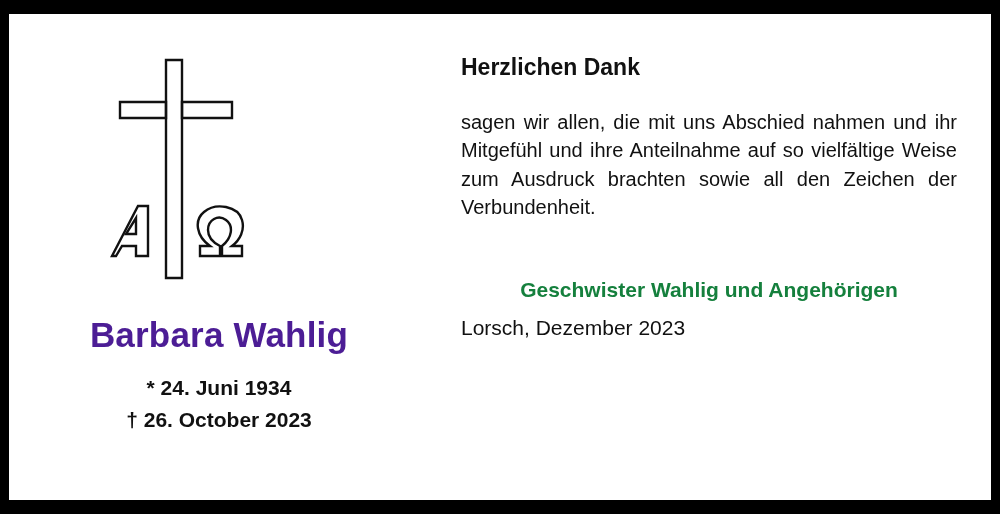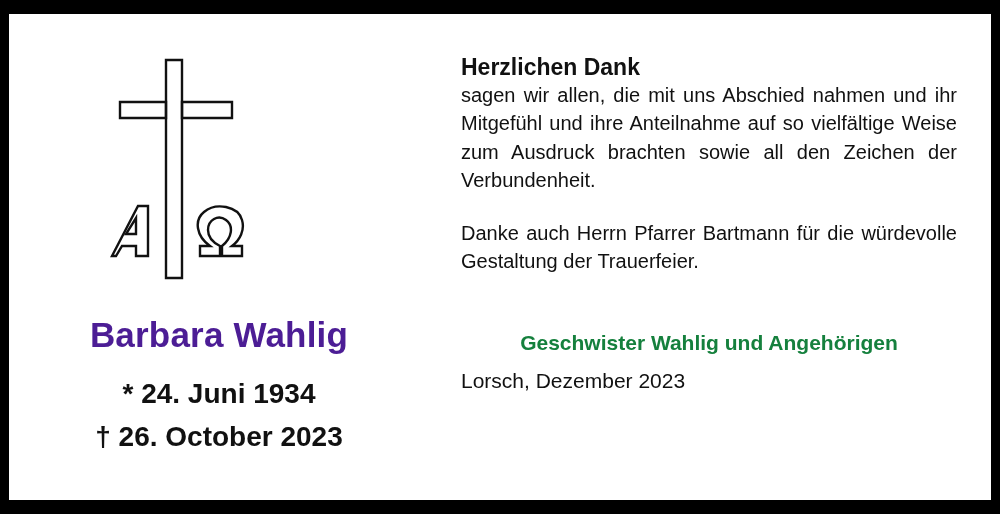--- a/index.html
+++ b/index.html
@@ -76,36 +76,37 @@
     letter-spacing: 0.2px;
     color: #4c1d95;
     text-align: center;
     line-height: 1.1;
   }
   .dates {
     margin-top: 17px;
     text-align: center;
   }
   .date-line {
-    font-size: 28px;
+    font-size: 21px;
     font-weight: bold;
     color: #111111;
     line-height: 1.55;
     white-space: nowrap;
   }
   .right-col {
     width: 562px;
     box-sizing: border-box;
     padding: 40px 34px 0 32px;
     position: relative;
   }
   .headline {
     font-size: 23px;
     font-weight: bold;
     color: #111111;
+    margin-bottom: 27px;
   }
   .para {
     font-size: 20px;
     line-height: 1.42;
     color: #111111;
     text-align: justify;
     margin-bottom: 24px;
   }
   .para.last {
     margin-bottom: 0;
@@ -162,21 +163,20 @@
       </div>
 
     </div>
 
     <div class="right-col">
 
       <div class="headline">Herzlichen Dank</div>
 
       <div class="para">sagen wir allen, die mit uns Abschied nahmen und ihr Mitgefühl und ihre Anteilnahme auf so vielfältige Weise zum Ausdruck brachten sowie all den Zeichen der Verbundenheit.</div>
 
-      <div class="para last">Danke auch Herrn Pfarrer Bartmann für die würdevolle Gestaltung der Trauerfeier.</div>
 
       <div class="signature">Geschwister Wahlig und Angehörigen</div>
 
       <div class="place-date">Lorsch, Dezember 2023</div>
 
     </div>
 
   </div>
 </div>
 

